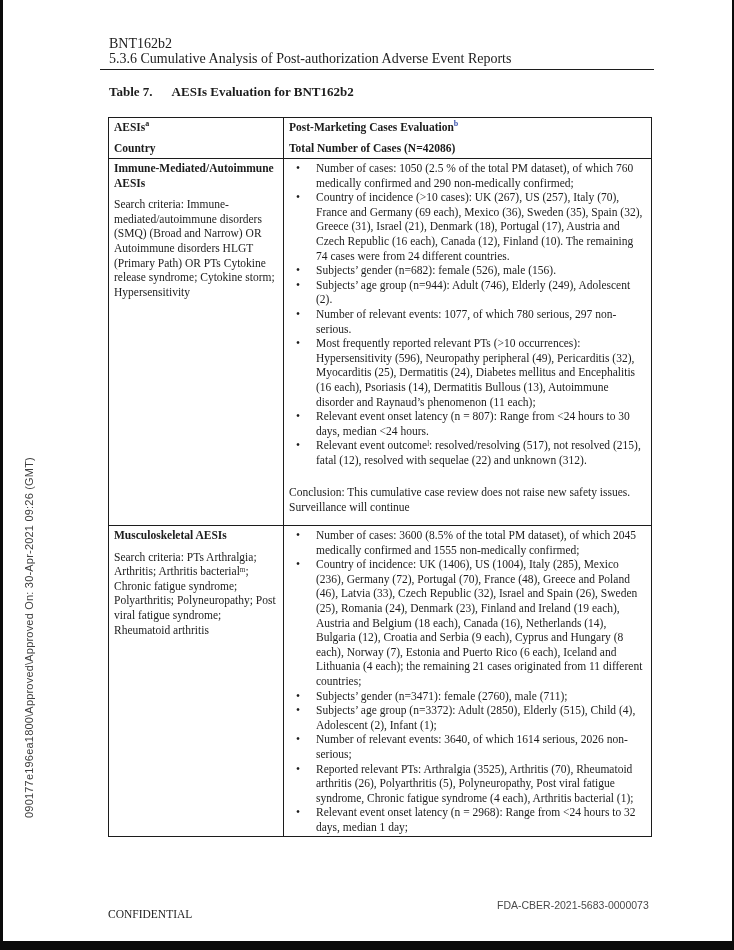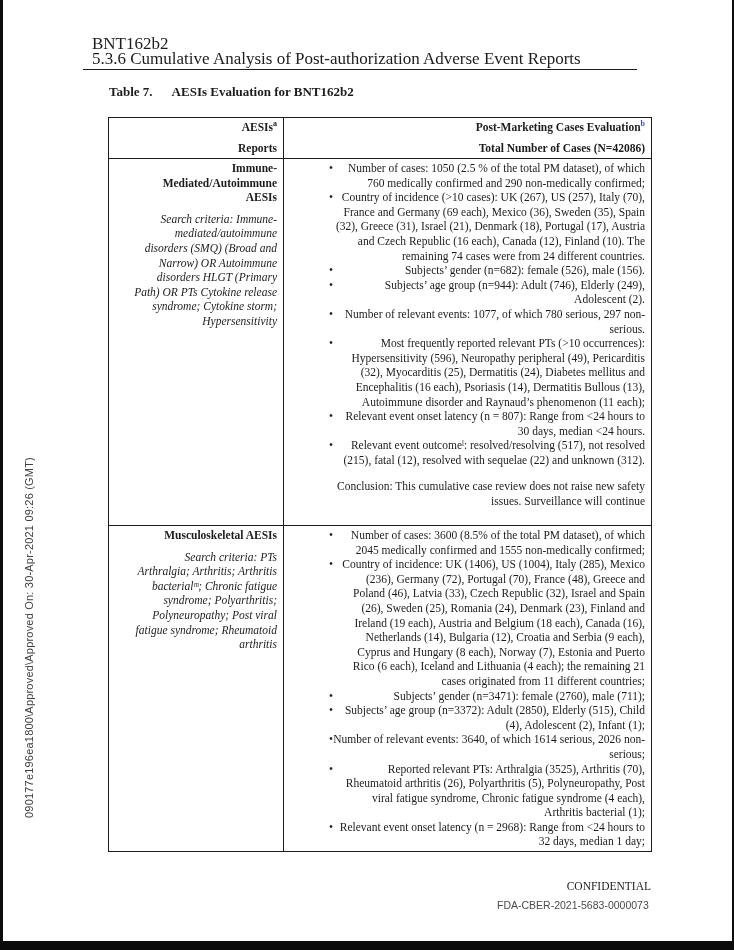--- a/index.html
+++ b/index.html
@@ -14,51 +14,51 @@
 
   
   .watermark{
     position:absolute;left:20px;top:398px;height:480px;width:17px;
     writing-mode:vertical-rl;transform:rotate(180deg);
     display:flex;align-items:center;justify-content:center;
     font-family:"Liberation Sans","DejaVu Sans",sans-serif;
     font-size:11px;color:#3e3e3e;letter-spacing:0.2px;white-space:nowrap;
   }
 
-  .doc-header{position:absolute;left:92px;top:37px;width:545px;font-size:17px;line-height:14.5px;}
+  .doc-header{position:absolute;left:109px;top:37px;width:545px;font-size:14px;line-height:14.5px;}
   .doc-header .rule{border:none;border-top:1.3px solid #1c1c1c;margin:3px 0 0 -9px;width:554px;}
 
   .table-title{position:absolute;left:109px;top:84px;font-size:13px;font-weight:bold;}
   .table-title .gap{display:inline-block;width:19px;}
 
   table.aesi{
     position:absolute;left:108px;top:117px;width:543px;
     border-collapse:collapse;table-layout:fixed;
     font-size:11.5px;line-height:14.6px;
   }
   table.aesi col.c1{width:175px;}
   table.aesi col.c2{width:368px;}
   table.aesi th,table.aesi td{
-    border:1px solid #1c1c1c;vertical-align:top;text-align:right;
-    padding:2px 6px 2px 22px;font-weight:normal;
+    border:1px solid #1c1c1c;vertical-align:top;text-align:left;
+    padding:2px 6px 2px 5px;font-weight:normal;
   }
   table.aesi th{font-weight:bold;height:36px;}
   .hline2{margin-top:6px;}
   sup.fn{font-size:8px;vertical-align:super;line-height:0;}
   sup.fn-blue{color:#3d55ae;}
 
   td.right-cell{padding-left:6px;padding-right:6px;}
   .bullet{display:flex;}
   .bullet .dot{flex:none;width:27px;padding-left:7px;box-sizing:border-box;}
   .bullet .txt{flex:1;}
   .row-title{font-weight:bold;}
-  .criteria{font-style:italic;margin-top:7px;}
-  .conclusion{margin-top:12px;}
-
-  .footer-center{position:absolute;left:108px;top:879px;width:543px;text-align:right;font-size:11.5px;line-height:14.5px;}
+  .criteria{margin-top:7px;}
+  .conclusion{margin-top:18px;}
+
+  .footer-center{position:absolute;left:108px;top:907px;width:543px;text-align:left;font-size:11.5px;line-height:14.5px;}
   .doc-id{
     position:absolute;left:497px;top:899px;width:160px;
     font-family:"Liberation Sans","DejaVu Sans",sans-serif;font-size:10.5px;color:#4a4a4a;
   }
 </style>
 </head>
 <body>
 
 <div class="page">
 
@@ -81,21 +81,21 @@
   <table class="aesi">
     <colgroup>
         <col class="c1">
         <col class="c2">
       </colgroup>
 
     <tbody>
         <tr>
       <th>
         <div><span>AESIs</span><sup class="fn">a</sup></div>
-        <div class="hline2">Reports</div>
+        <div class="hline2">Country</div>
       </th>
       <th>
         <div><span>Post-Marketing Cases Evaluation</span><sup class="fn fn-blue">b</sup></div>
         <div class="hline2">Total Number of Cases (N=42086)</div>
       </th>
     </tr>
 
 
     <tr>
       <td style="height:362px;">

